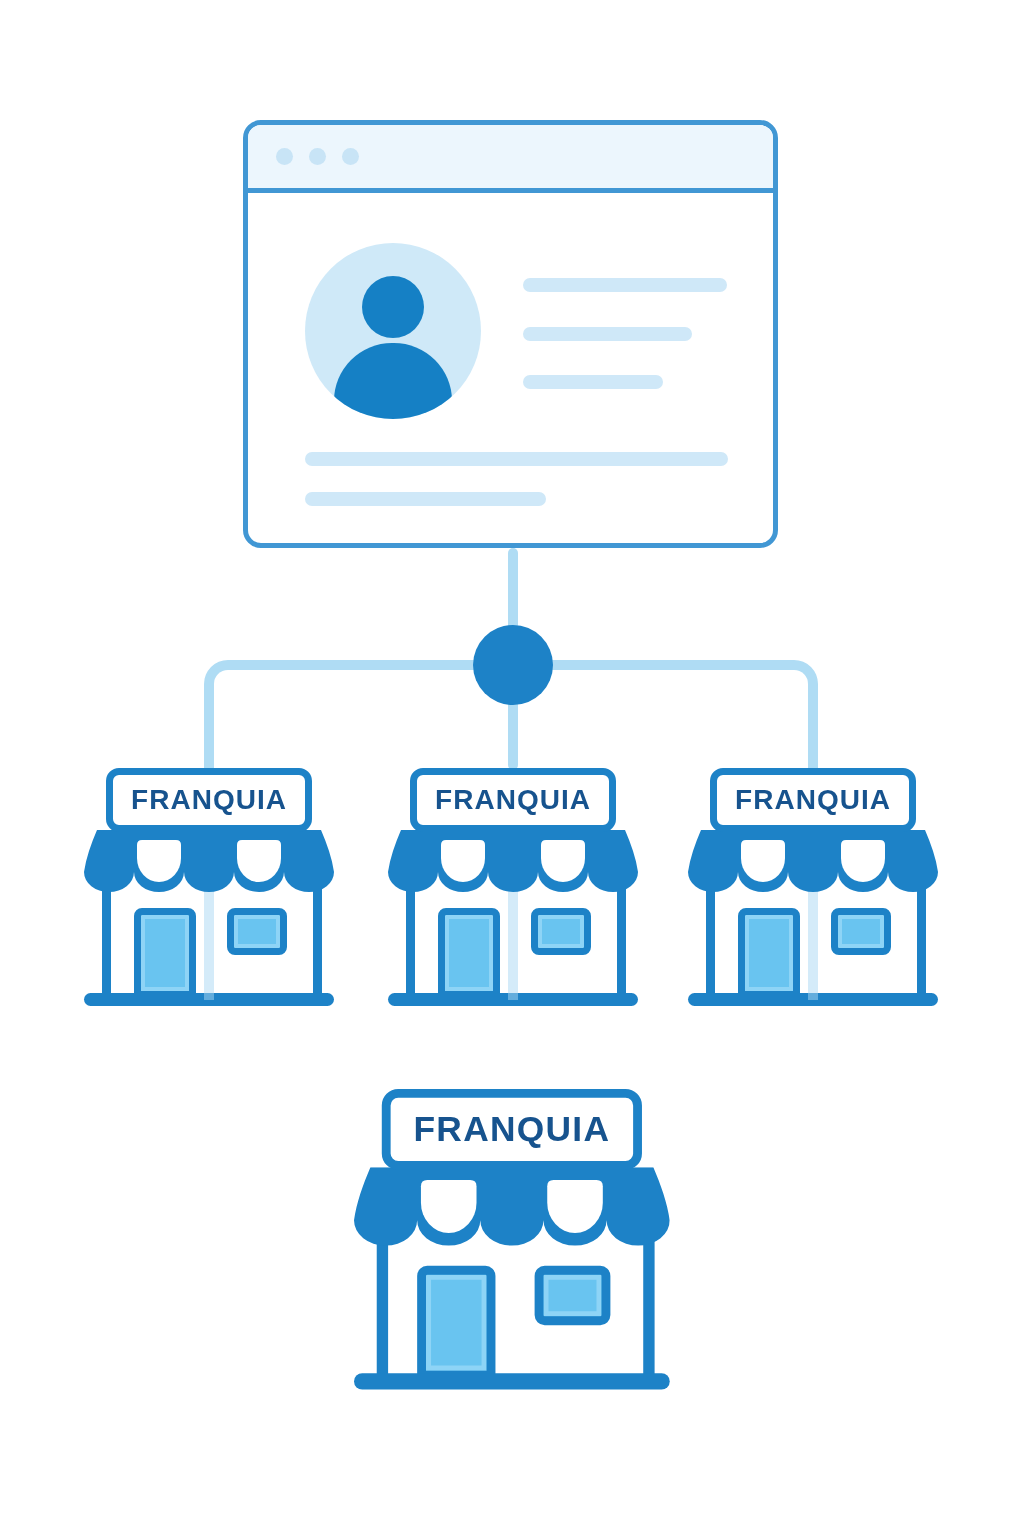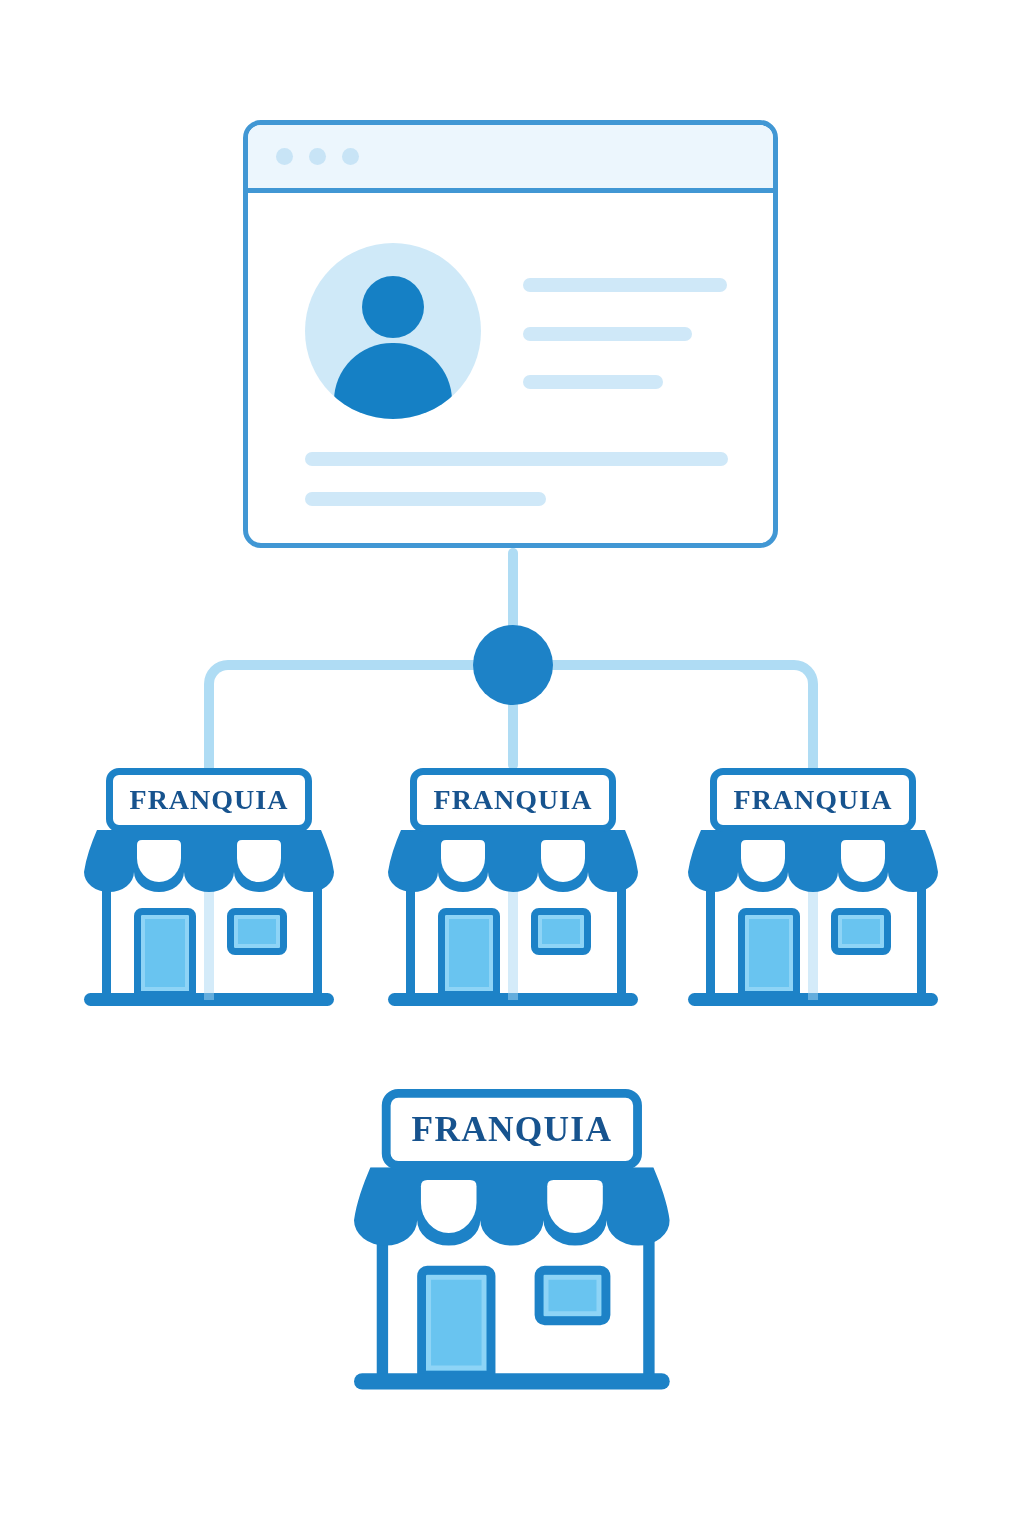--- a/index.html
+++ b/index.html
@@ -1,20 +1,20 @@
 <!DOCTYPE html>
 <html><head>
 <meta charset="utf-8">
 <style>
   * { margin:0; padding:0; box-sizing:border-box; }
   html,body { background:#ffffff; }
   .page {
     position:relative; width:1024px; height:1536px;
     background:#ffffff; overflow:hidden;
-    font-family:Liberation Serif, serif;
+    font-family:Liberation Sans, sans-serif;
     padding-left:12px;
   }
 
   
   .browser {
     position:absolute; left:243px; top:120px; width:535px; height:428px;
     background:#ffffff; border:5px solid #4197d4; border-radius:18px;
     z-index:5; overflow:hidden;
   }
   .browser-header {

